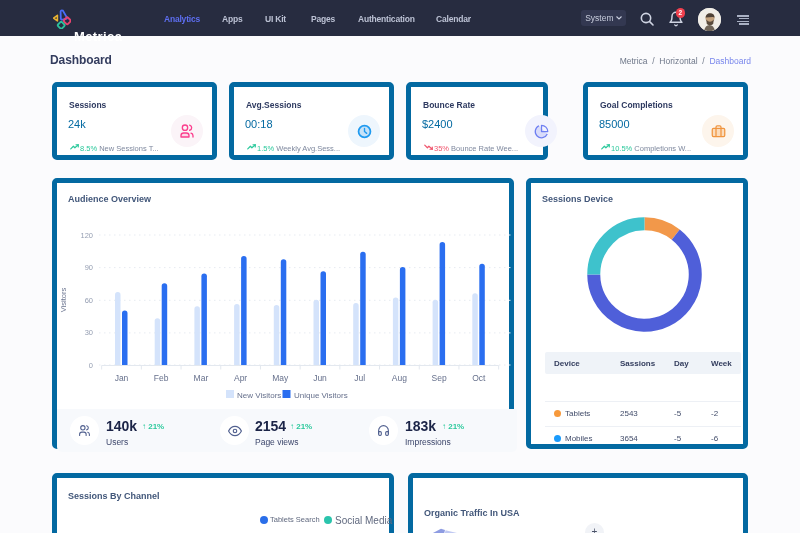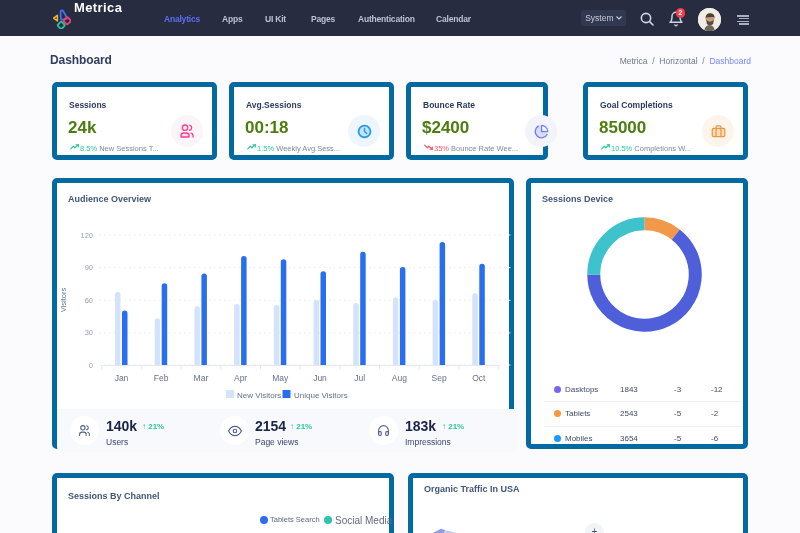--- a/index.html
+++ b/index.html
@@ -1,33 +1,33 @@
 <!DOCTYPE html>
 <html><head>
 <meta charset="utf-8">
 <style>
 * { margin:0; padding:0; box-sizing:border-box; }
 html,body { width:800px; height:533px; overflow:hidden; }
 body { font-family:"Liberation Sans", sans-serif; background:#fbfbfd; position:relative; }
 .abs { position:absolute; }
 
 #topbar { position:absolute; left:0; top:0; width:800px; height:36px; background:#272c40; }
-#logoname { position:absolute; left:74px; top:0; color:#fff; font-size:13px; font-weight:bold; letter-spacing:.4px; }
+#logoname { position:absolute; left:74px; top:29px; color:#fff; font-size:13px; font-weight:bold; letter-spacing:.4px; }
 .navitem { position:absolute; top:14px; font-size:8.5px; font-weight:bold; letter-spacing:-.2px; color:#bcc2d4; white-space:nowrap; }
 .navitem.active { color:#5d6ef0; }
 #sysbtn { position:absolute; left:581px; top:10px; width:45px; height:16px; background:#333851; border-radius:3px; color:#c9cedd; font-size:8.5px; line-height:16px; text-align:center; }
 #avatar { position:absolute; left:698px; top:7.5px; width:23px; height:23px; border-radius:50%; overflow:hidden; background:#e9e4dc; }
 
 #pagetitle { position:absolute; left:50px; top:52.5px; font-size:12px; font-weight:bold; color:#333c5e; letter-spacing:-.1px; }
 #breadcrumb { position:absolute; right:49px; top:56px; font-size:8.5px; color:#6e7789; }
 #breadcrumb .last { color:#7886ec; }
 
 .card { position:absolute; background:#fff; border:5px solid #0369a1; border-radius:5px; }
 .scard-title { position:absolute; left:12px; top:13px; font-size:8.5px; font-weight:bold; color:#2e3a60; }
-.scard-val { position:absolute; left:11px; top:31px; font-size:17px; font-weight:bold; color:#4d7c0f; }
+.scard-val { position:absolute; left:11px; top:31px; font-size:11px; font-weight:normal; color:#0369a1; }
 .scard-sub { position:absolute; left:13px; top:56.5px; font-size:7.5px; color:#7e889e; white-space:nowrap; }
 .scard-sub .pct { font-weight:normal; }
 .green { color:#2bc99c; }
 .red { color:#f0556d; }
 .iconcirc { position:absolute; left:114px; top:28px; width:32px; height:32px; border-radius:50%; display:flex; align-items:center; justify-content:center; }
 .ctitle { position:absolute; left:11px; top:10.5px; font-size:9px; font-weight:bold; color:#42577a; }
 .tr-up { vertical-align:1px; margin-right:1px; }
 
 #strip { position:absolute; left:0; top:226px; width:460px; height:43px; background:#f7f9fc; border-radius:0 0 5px 5px; }
 .stripcirc { position:absolute; top:7px; width:29px; height:29px; background:#fff; border-radius:50%; display:flex; align-items:center; justify-content:center; }
@@ -259,26 +259,25 @@
 
 <div class="card" style="left:526px;top:178px;width:222px;height:271px">
   <div class="ctitle">Sessions Device</div>
   <svg class="abs" style="left:0;top:0" width="222" height="160" viewBox="0 0 222 160">
     <g fill="none" stroke-width="13">
       <path d="M 113.5 40.75 A 50.75 50.75 0 0 1 144.74 51.51" stroke="#f2984a"></path>
       <path d="M 144.74 51.51 A 50.75 50.75 0 1 1 62.75 91.5" stroke="#4f5fd9"></path>
       <path d="M 62.75 91.5 A 50.75 50.75 0 0 1 113.5 40.75" stroke="#3ec2cc"></path>
     </g>
   </svg>
-  <div class="trow" style="top:193.5px">
-    <span class="dot" style="background:#7367f0"></span>
-      <span class="c1">Dasktops</span>
-      <span class="c2">1843</span>
-      <span class="c3">-3</span>
-      <span class="c4">-12</span>
+  <div class="trow" id="thead">
+    <span class="c1" style="left:9px">Device</span>
+      <span class="c2">Sassions</span>
+      <span class="c3">Day</span>
+      <span class="c4">Week</span>
   </div>
   <div class="tline" style="top:217.5px"></div>
   <div class="trow" style="top:218px">
     <span class="dot" style="background:#f7993b"></span>
       <span class="c1">Tablets</span>
       <span class="c2">2543</span>
       <span class="c3">-5</span>
       <span class="c4">-2</span>
   </div>
   <div class="tline" style="top:242.5px"></div>
@@ -292,19 +291,19 @@
 </div>
 
 <div class="card" style="left:52px;top:473px;width:342px;height:80px">
   <div class="ctitle" style="top:12.5px">Sessions By Channel</div>
   <div class="abs" style="left:203px;top:38px;width:8px;height:8px;border-radius:50%;background:#2a6ee9"></div>
   <div class="abs" style="left:213px;top:37px;font-size:7.5px;color:#60697f;white-space:nowrap">Tablets Search</div>
   <div class="abs" style="left:267px;top:38px;width:8px;height:8px;border-radius:50%;background:#2bc4ac"></div>
   <div class="abs" style="left:278px;top:37px;font-size:10px;color:#60697f;white-space:nowrap">Social Media</div>
 </div>
 <div class="card" style="left:408px;top:473px;width:340px;height:80px">
-  <div class="ctitle" style="top:6px">Organic Traffic In USA</div>
+  <div class="ctitle" style="top:30px">Organic Traffic In USA</div>
   <div class="abs" style="left:172px;top:45px;width:19px;height:19px;border-radius:50%;background:#f1f3f7;color:#4a5268;font-size:10px;text-align:center;line-height:18px">+</div>
   <svg class="abs" style="left:18px;top:50px" width="30" height="10" viewBox="0 0 30 10">
     <path d="M0 6 L10 0.8 L14 2 L12 10 L2 10 Z" fill="#8e9ce2"></path>
     <path d="M14.5 2.2 L28 5.5 L26 10 L13 10 Z" fill="#c0c9f2"></path>
   </svg>
 </div>
 
 </body></html>

